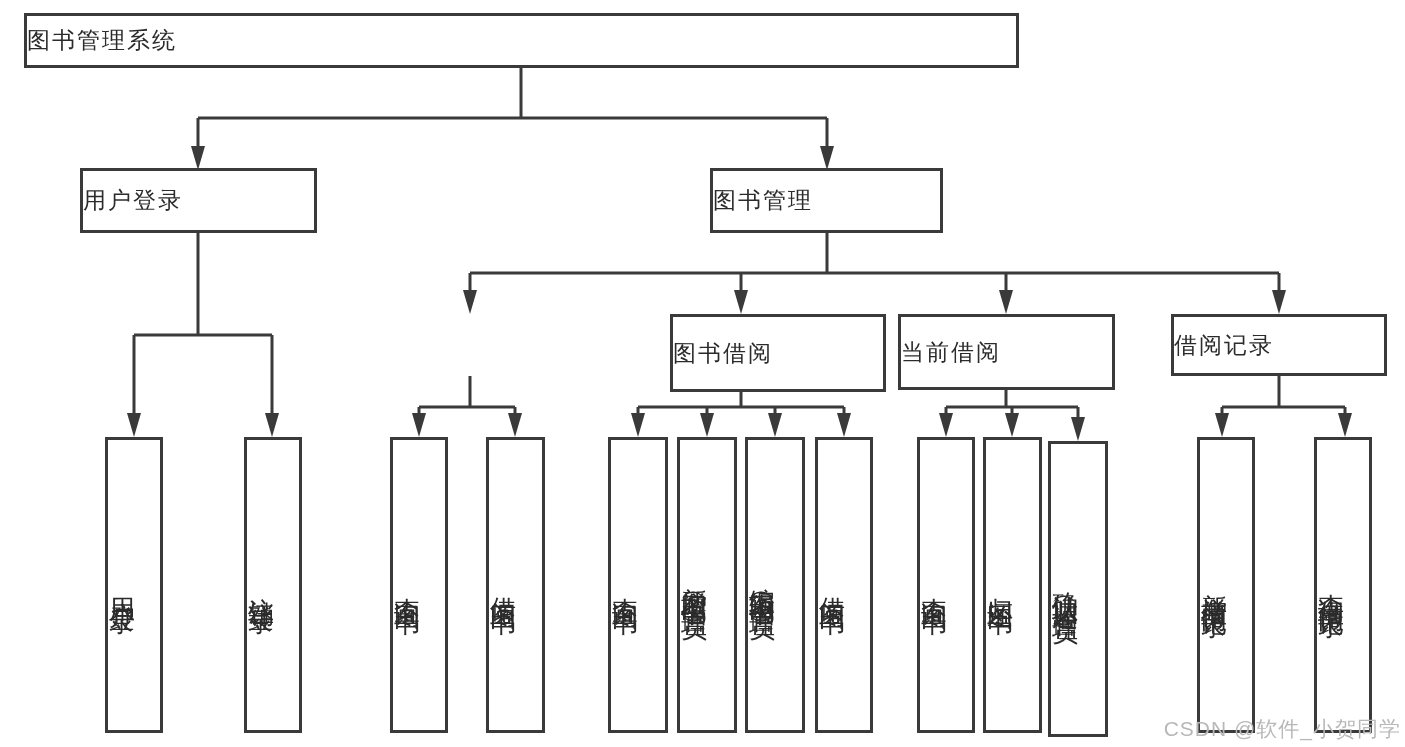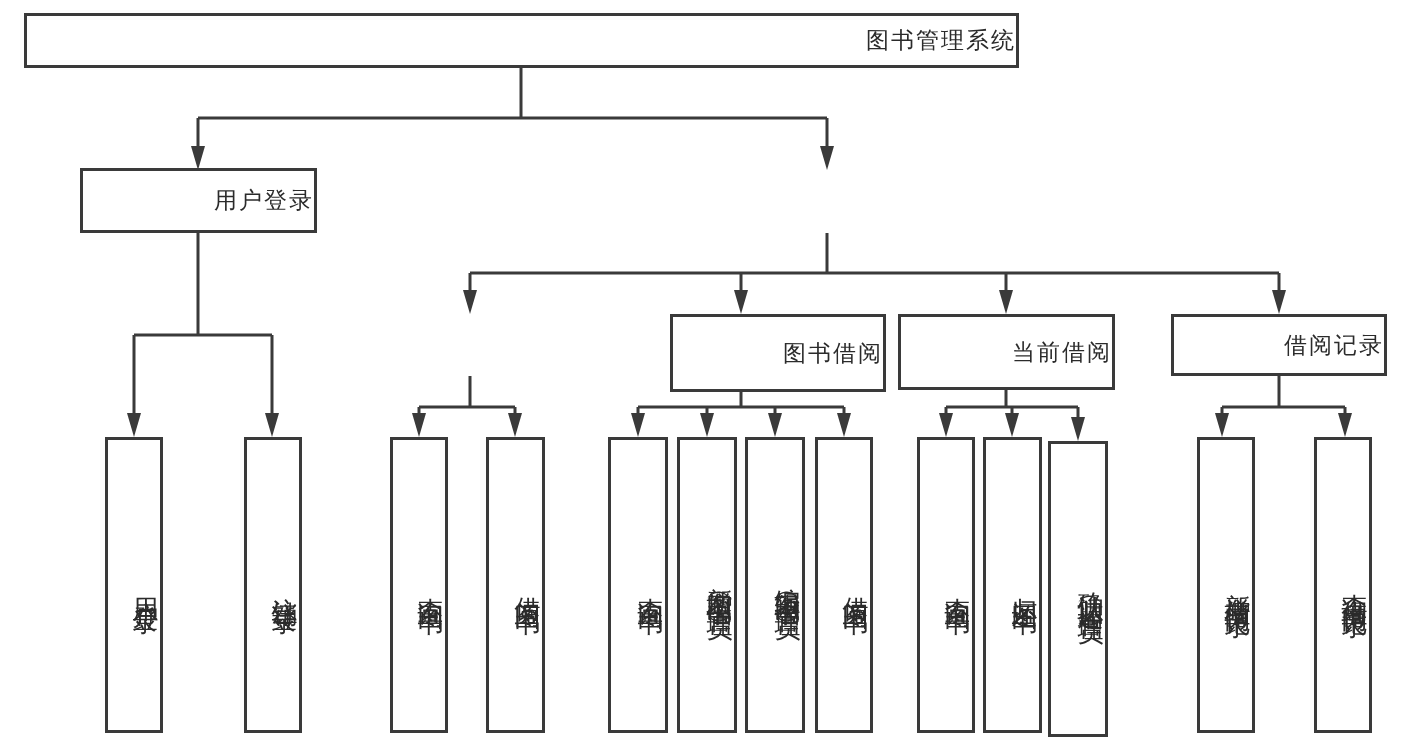--- a/index.html
+++ b/index.html
@@ -24,21 +24,21 @@
     height: 747px;
     color: var(--line, #3a3a3a);
   }
   .node {
     position: absolute;
     box-sizing: border-box;
     border: 3px solid var(--line, #3a3a3a);
     background: #ffffff;
     display: flex;
     align-items: center;
-    justify-content: flex-end;
+    justify-content: flex-start;
   }
   .node .lbl {
     font-size: 23px;
     letter-spacing: 2px;
     white-space: nowrap;
   }
   .leaf .lbl {
     writing-mode: vertical-rl;
     text-orientation: mixed;
     font-size: 26px;
@@ -94,20 +94,23 @@
     </g>
   </svg>
 
   <div class="node" style="left:24px;top:13px;width:995px;height:55px">
     <span class="lbl">图书管理系统</span>
   </div>
 
   <div class="node" style="left:80px;top:168px;width:237px;height:65px">
     <span class="lbl">用户登录</span>
   </div>
+  <div class="node" style="left:710px;top:168px;width:233px;height:65px">
+    <span class="lbl">图书管理</span>
+  </div>
 
   <div class="node" style="left:670px;top:314px;width:216px;height:78px">
     <span class="lbl">图书借阅</span>
   </div>
   <div class="node" style="left:898px;top:314px;width:217px;height:76px">
     <span class="lbl">当前借阅</span>
   </div>
   <div class="node" style="left:1171px;top:314px;width:216px;height:62px">
     <span class="lbl">借阅记录</span>
   </div>
@@ -149,14 +152,15 @@
     <span class="lbl">确认归还（管理员）</span>
   </div>
 
   <div class="node leaf" style="left:1197px;top:437px;width:58px;height:296px">
     <span class="lbl">新增借阅记录</span>
   </div>
   <div class="node leaf" style="left:1314px;top:437px;width:58px;height:296px">
     <span class="lbl">查询借阅记录</span>
   </div>
 
+  <div class="watermark">CSDN @软件_小贺同学</div>
 
 </div>
 
 </body></html>

